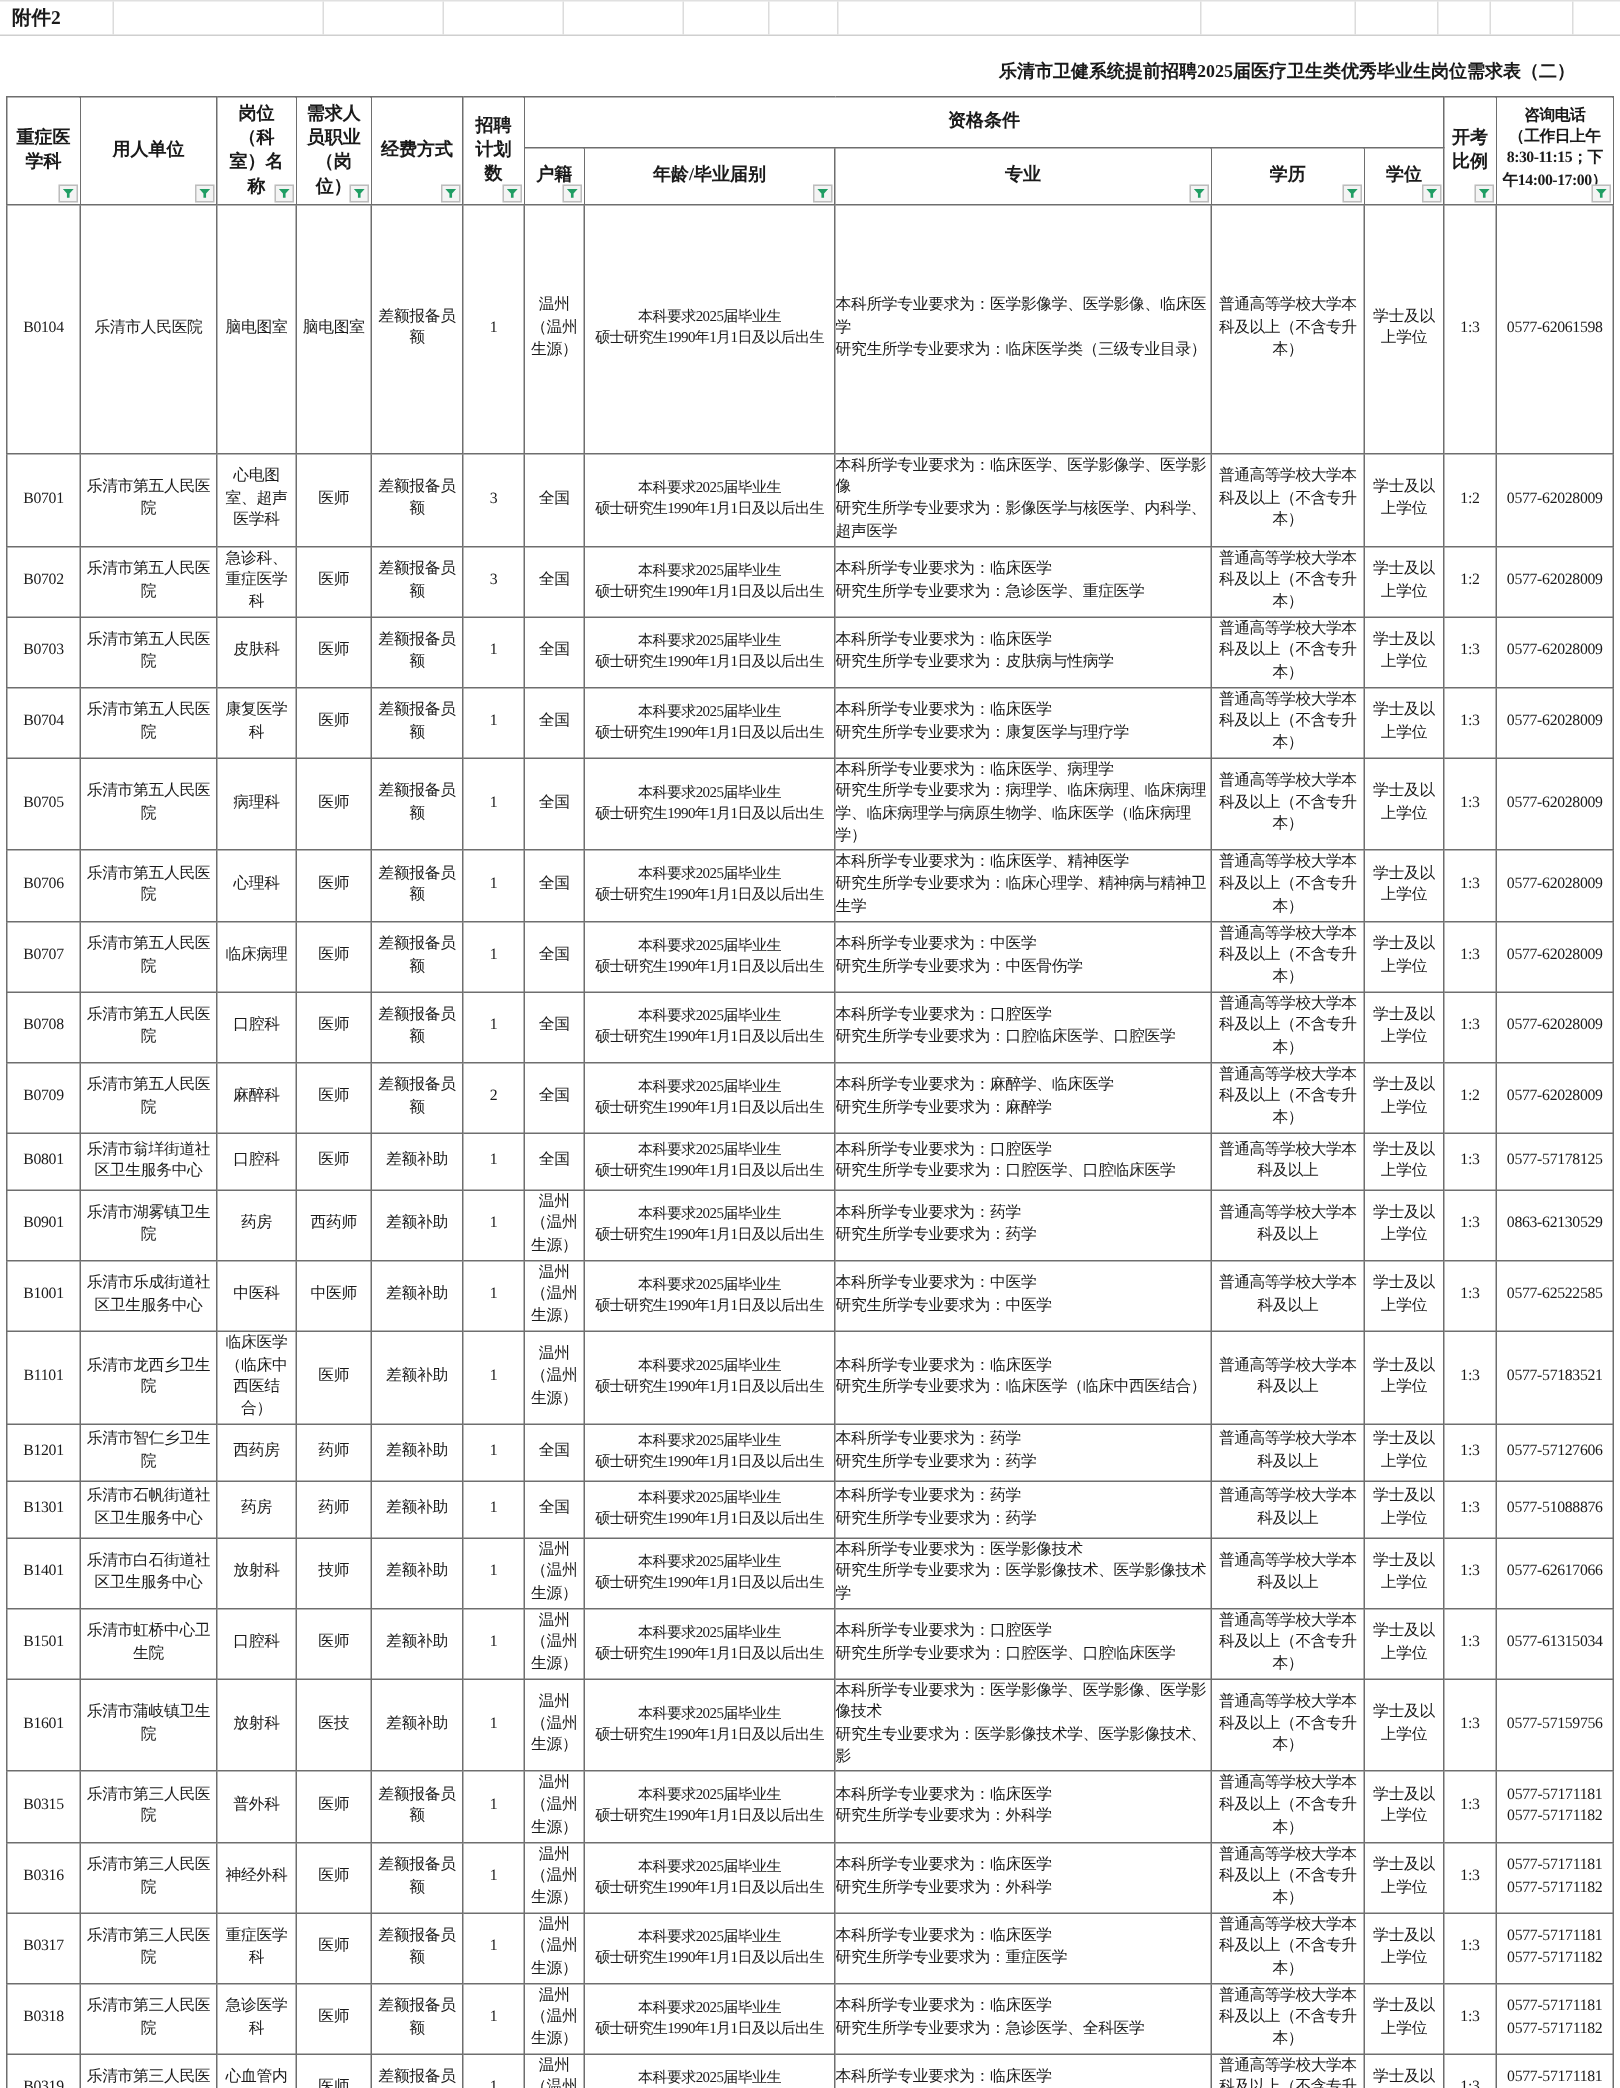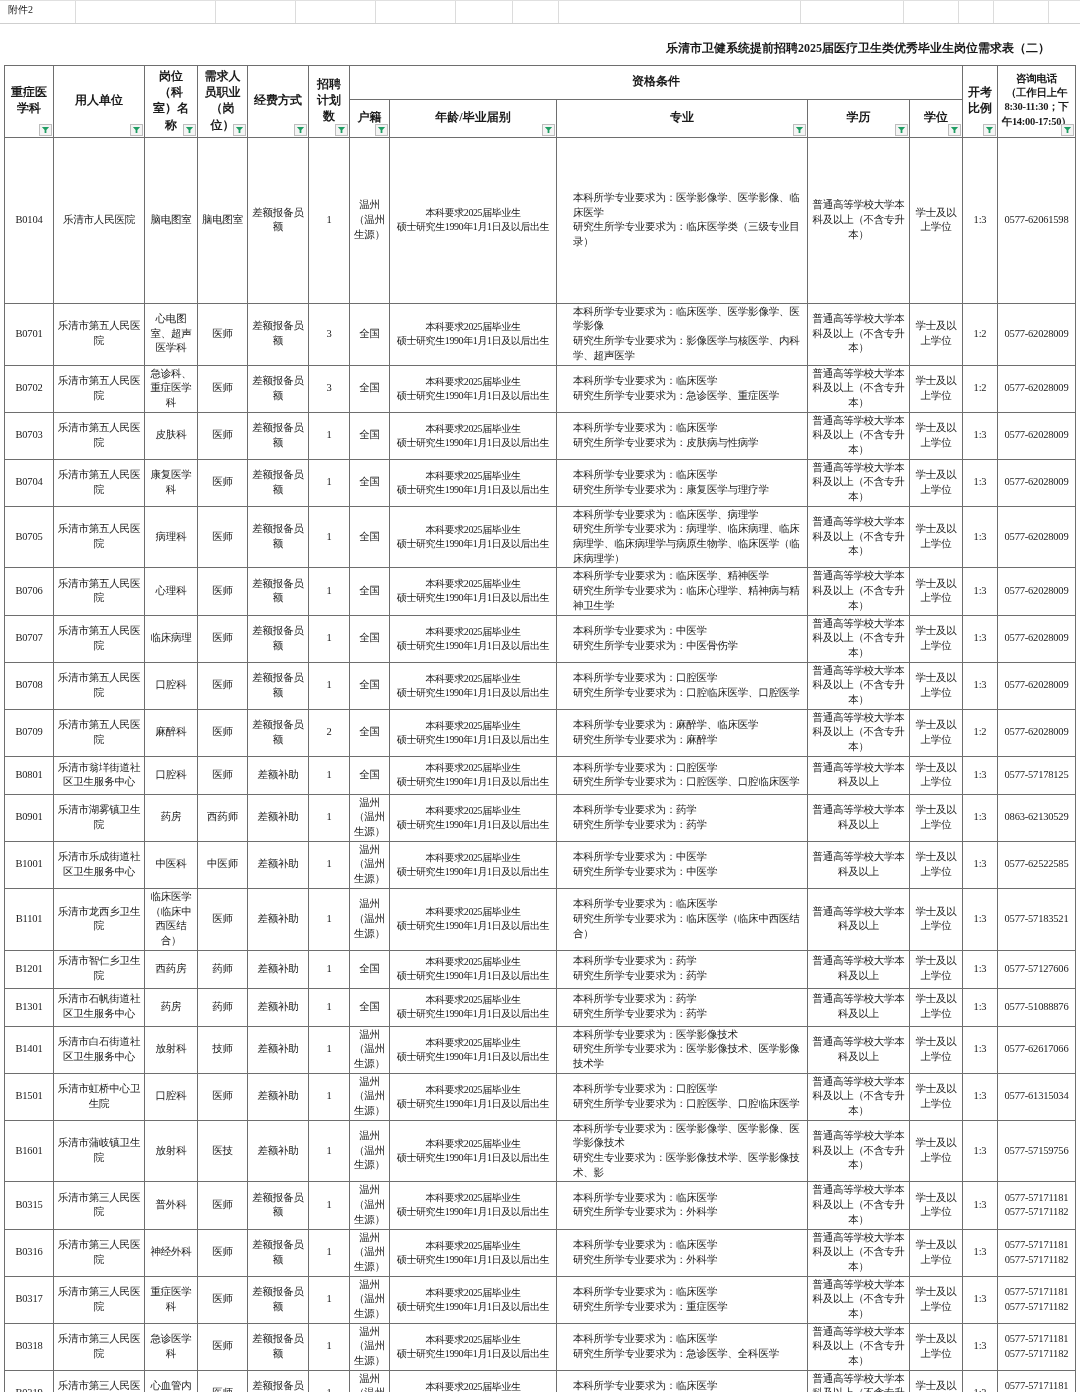--- a/index.html
+++ b/index.html
@@ -1,33 +1,33 @@
 <!DOCTYPE html>
 <html><head>
 <meta charset="utf-8">
 <style>
   html,body{margin:0;padding:0;background:#ffffff;}
   body{width:1080px;font-family:"Liberation Serif","DejaVu Serif",serif;color:#1a1a1a;}
   
   .top-strip{position:relative;height:22px;border-top:1px solid #e0e0e0;border-bottom:1px solid #cfcfcf;}
   .top-strip .vline{position:absolute;top:0;bottom:0;width:1px;background:#dcdcdc;}
-  .attachment{position:absolute;left:8px;top:2px;font-size:10px;}
+  .attachment{position:absolute;left:8px;top:2px;font-size:13px;font-weight:bold;}
   
   .title-band{padding:14px 30px 8px 0;text-align:right;}
   .title{font-size:12px;font-weight:bold;letter-spacing:0px;}
   
   table{border-collapse:collapse;table-layout:fixed;margin:0 4px;width:1071px;}
   th,td{border:1px solid #6e6e6e;overflow:hidden;}
   th{font-size:12px;font-weight:bold;text-align:center;vertical-align:middle;position:relative;padding:2px 3px 4px 3px;line-height:1.35;white-space:pre-line;background:#fff;}
   thead tr.tier1{height:30px;}
   thead tr.tier2{height:34px;margin-top:11px;}
   td{font-size:10.5px;letter-spacing:-0.2px;line-height:1.4;padding:1px 2px;text-align:center;vertical-align:middle;white-space:pre-line;}
   tbody tr{height:38px;}
   tbody tr.first-row{height:166px;}
-  td.col-major{text-align:left;padding-left:16px;}
+  td.col-major{text-align:left;padding-left:0;}
   td.col-age{font-size:10px;letter-spacing:-0.4px;margin-left:26px;}
   td.col-phone{word-break:break-all;font-size:10.5px;margin-left:10px;}
   td.col-education{letter-spacing:-0.3px;}
   
   .filter-btn{position:absolute;right:1px;bottom:1px;width:13px;height:12px;background:#f4f4f4;border:1px solid #bdbdbd;display:flex;align-items:center;justify-content:center;box-sizing:border-box;cursor:pointer;}
   .th-label{display:inline-block;}
 </style>
 </head>
 <body>
 
@@ -85,21 +85,21 @@
               <path d="M0.5,1.2 h9 l-3.4,3.8 v3.6 h-2.2 v-3.6 z" fill="#1f9d63"></path>
             </svg></span></th>
       <th rowspan="2"><span class="th-label">招聘计划数</span><span class="filter-btn"><svg width="9" height="8" viewBox="0 0 10 10">
               <path d="M0.5,1.2 h9 l-3.4,3.8 v3.6 h-2.2 v-3.6 z" fill="#1f9d63"></path>
             </svg></span></th>
       <th colspan="5"><span class="th-label">资格条件</span></th>
       <th rowspan="2"><span class="th-label">开考比例</span><span class="filter-btn"><svg width="9" height="8" viewBox="0 0 10 10">
               <path d="M0.5,1.2 h9 l-3.4,3.8 v3.6 h-2.2 v-3.6 z" fill="#1f9d63"></path>
             </svg></span></th>
       <th rowspan="2" style="font-size:10.5px;letter-spacing:-0.3px;"><span class="th-label">咨询电话
-（工作日上午8:30-11:30；下午14:00-17:50）</span><span class="filter-btn"><svg width="9" height="8" viewBox="0 0 10 10">
+（工作日上午8:30-11:15；下午14:00-17:00）</span><span class="filter-btn"><svg width="9" height="8" viewBox="0 0 10 10">
               <path d="M0.5,1.2 h9 l-3.4,3.8 v3.6 h-2.2 v-3.6 z" fill="#1f9d63"></path>
             </svg></span></th>
     </tr>
     <tr class="tier2">
       <th><span class="th-label">户籍</span><span class="filter-btn"><svg width="9" height="8" viewBox="0 0 10 10">
               <path d="M0.5,1.2 h9 l-3.4,3.8 v3.6 h-2.2 v-3.6 z" fill="#1f9d63"></path>
             </svg></span></th>
       <th><span class="th-label">年龄/毕业届别</span><span class="filter-btn"><svg width="9" height="8" viewBox="0 0 10 10">
               <path d="M0.5,1.2 h9 l-3.4,3.8 v3.6 h-2.2 v-3.6 z" fill="#1f9d63"></path>
             </svg></span></th>

